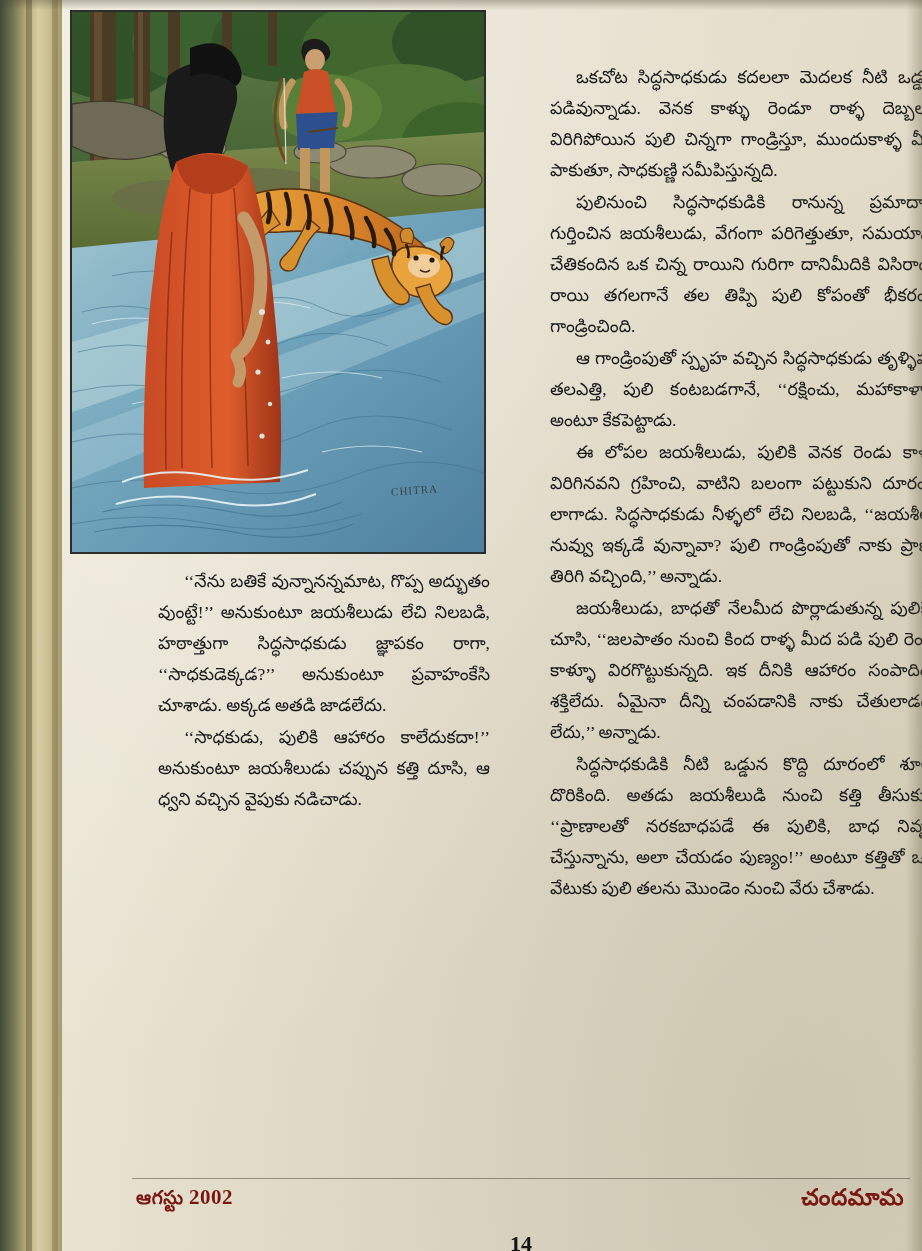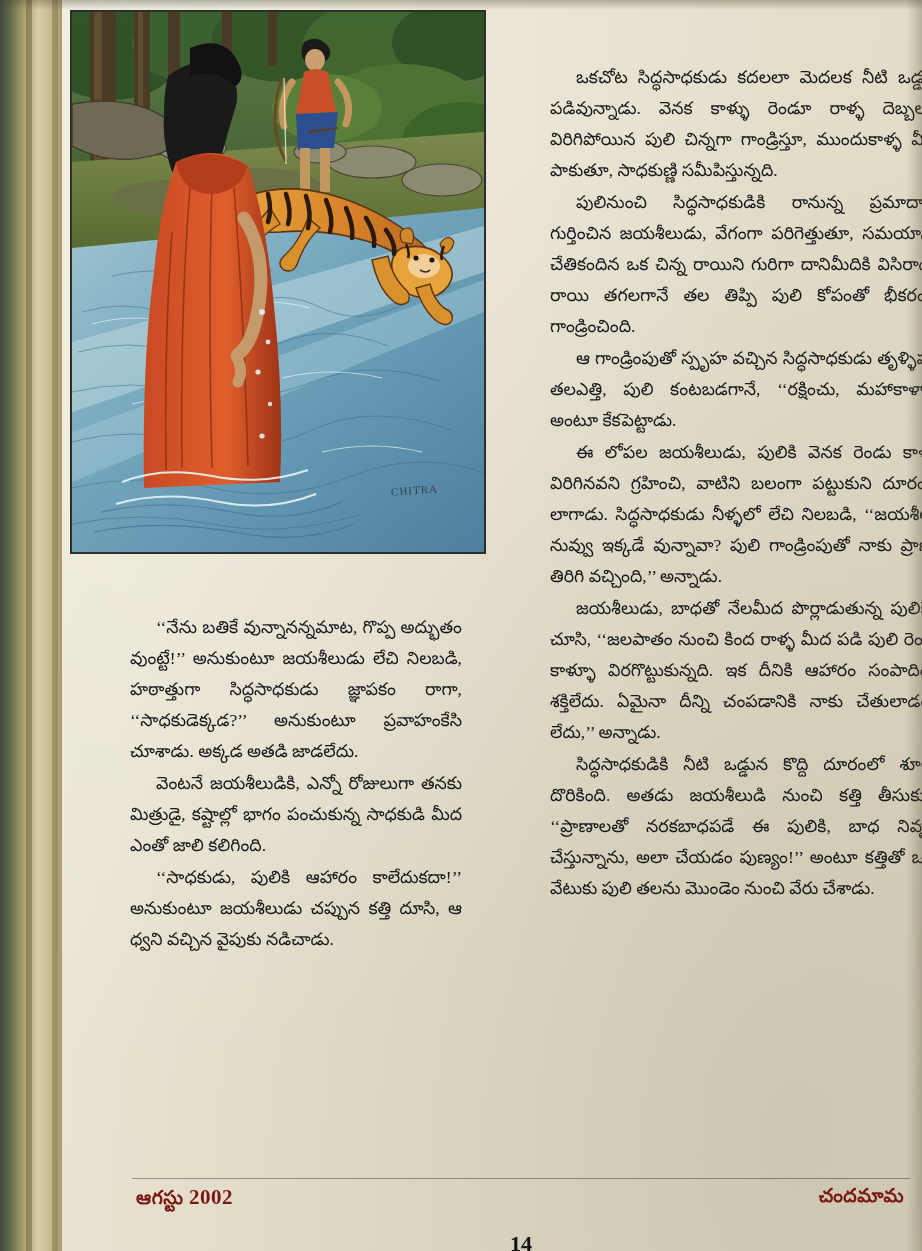--- a/index.html
+++ b/index.html
@@ -79,24 +79,23 @@
     color: #16181a;
     font-size: 17.5px;
     line-height: 31px;
     text-align: justify;
   }
   .col p {
     margin: 0 0 1px 0;
     text-indent: 26px;
   }
   .col.left {
-    left: 68px;
+    left: 96px;
     top: 566px;
     width: 332px;
-    margin-top: 46px;
   }
   .col.right {
     left: 454px;
     top: 62px;
     width: 392px;
     margin-left: 34px;
   }
 
   
   .footer {
@@ -125,21 +124,21 @@
     top: 4px;
     font-size: 22px;
     font-weight: bold;
     color: #121212;
     margin-top: 48px;
   }
   .footer .mag {
     position: absolute;
     right: 6px;
     top: 6px;
-    font-size: 19px;
+    font-size: 23px;
     font-weight: bold;
     color: #7a1712;
     letter-spacing: .5px;
   }
   
   .rightshade {
     position: absolute;
     right: 0; top: 0; bottom: 0;
     width: 16px;
     background: linear-gradient(90deg, rgba(0,0,0,0) 0%, rgba(90,80,55,0.30) 100%);
@@ -339,21 +338,20 @@
           <circle cx="186" cy="360" r="2.6"></circle>
           <circle cx="198" cy="392" r="2.2"></circle>
           <circle cx="190" cy="424" r="2.6"></circle>
         </g>
       </svg>
       <div class="sign">CHITRA</div>
     </div>
 
     <div class="col left">
       <p>‘‘నేను బతికే వున్నానన్నమాట, గొప్ప అద్భుతం వుంట్టే!’’ అనుకుంటూ జయశీలుడు లేచి నిలబడి, హఠాత్తుగా సిద్ధసాధకుడు జ్ఞాపకం రాగా, ‘‘సాధకుడెక్కడ?’’ అనుకుంటూ ప్రవాహంకేసి చూశాడు. అక్కడ అతడి జాడలేదు.</p>
-      <p>వెంటనే జయశీలుడికి, ఎన్నో రోజులుగా తనకు మిత్రుడై, కష్టాల్లో భాగం పంచుకున్న సాధకుడి మీద ఎంతో జాలి కలిగింది.</p>
       <p>‘‘సాధకుడు, పులికి ఆహారం కాలేదుకదా!’’ అనుకుంటూ జయశీలుడు చప్పున కత్తి దూసి, ఆ ధ్వని వచ్చిన వైపుకు నడిచాడు.</p>
     </div>
 
     <div class="col right">
       <p>ఒకచోట సిద్ధసాధకుడు కదలలా మెదలక నీటి ఒడ్డున పడివున్నాడు. వెనక కాళ్ళు రెండూ రాళ్ళ దెబ్బలకు విరిగిపోయిన పులి చిన్నగా గాండ్రిస్తూ, ముందుకాళ్ళ మీద పాకుతూ, సాధకుణ్ణి సమీపిస్తున్నది.</p>
       <p>పులినుంచి సిద్ధసాధకుడికి రానున్న ప్రమాదాన్ని గుర్తించిన జయశీలుడు, వేగంగా పరిగెత్తుతూ, సమయానికి చేతికందిన ఒక చిన్న రాయిని గురిగా దానిమీదికి విసిరాడు. రాయి తగలగానే తల తిప్పి పులి కోపంతో భీకరంగా గాండ్రించింది.</p>
       <p>ఆ గాండ్రింపుతో స్పృహ వచ్చిన సిద్ధసాధకుడు తృళ్ళిపడి తలఎత్తి, పులి కంటబడగానే, ‘‘రక్షించు, మహాకాళా!’’ అంటూ కేకపెట్టాడు.</p>
       <p>ఈ లోపల జయశీలుడు, పులికి వెనక రెండు కాళ్ళు విరిగినవని గ్రహించి, వాటిని బలంగా పట్టుకుని దూరంగా లాగాడు. సిద్ధసాధకుడు నీళ్ళలో లేచి నిలబడి, ‘‘జయశీలా, నువ్వు ఇక్కడే వున్నావా? పులి గాండ్రింపుతో నాకు ప్రాణం తిరిగి వచ్చింది,’’ అన్నాడు.</p>
       <p>జయశీలుడు, బాధతో నేలమీద పొర్లాడుతున్న పులికేసి చూసి, ‘‘జలపాతం నుంచి కింద రాళ్ళ మీద పడి పులి రెండు కాళ్ళూ విరగొట్టుకున్నది. ఇక దీనికి ఆహారం సంపాదించే శక్తిలేదు. ఏమైనా దీన్ని చంపడానికి నాకు చేతులాడడం లేదు,’’ అన్నాడు.</p>
       <p>సిద్ధసాధకుడికి నీటి ఒడ్డున కొద్ది దూరంలో శూలం దొరికింది. అతడు జయశీలుడి నుంచి కత్తి తీసుకుని, ‘‘ప్రాణాలతో నరకబాధపడే ఈ పులికి, బాధ నివృత్తి చేస్తున్నాను, అలా చేయడం పుణ్యం!’’ అంటూ కత్తితో ఒక్క వేటుకు పులి తలను మొండెం నుంచి వేరు చేశాడు.</p>

